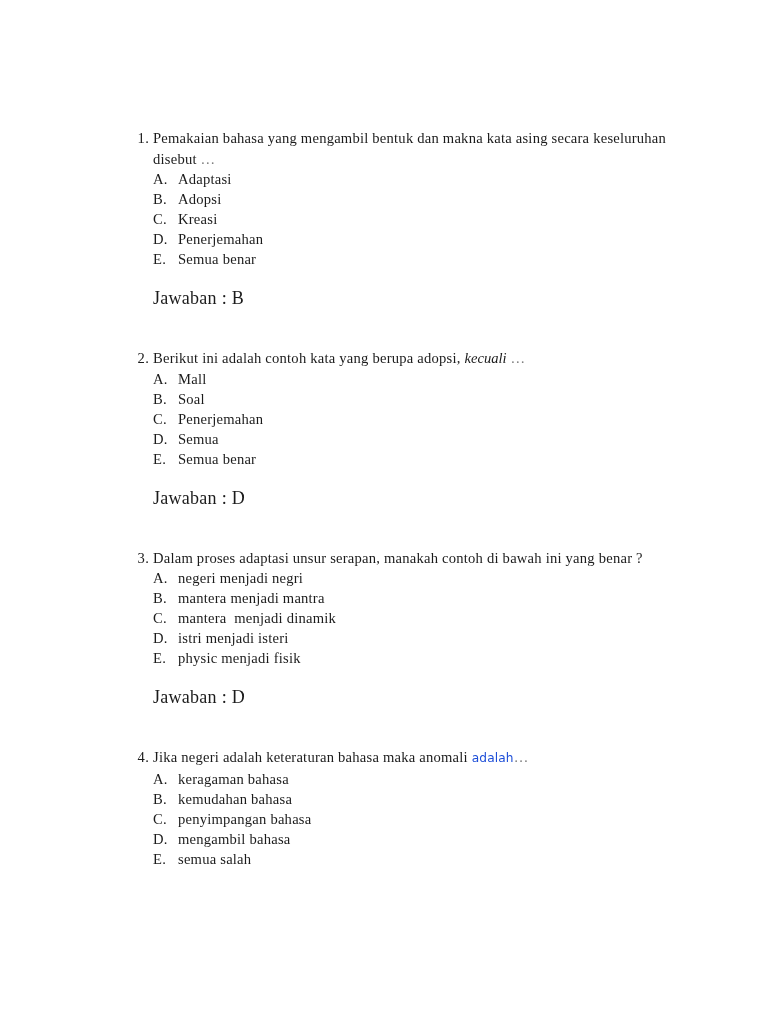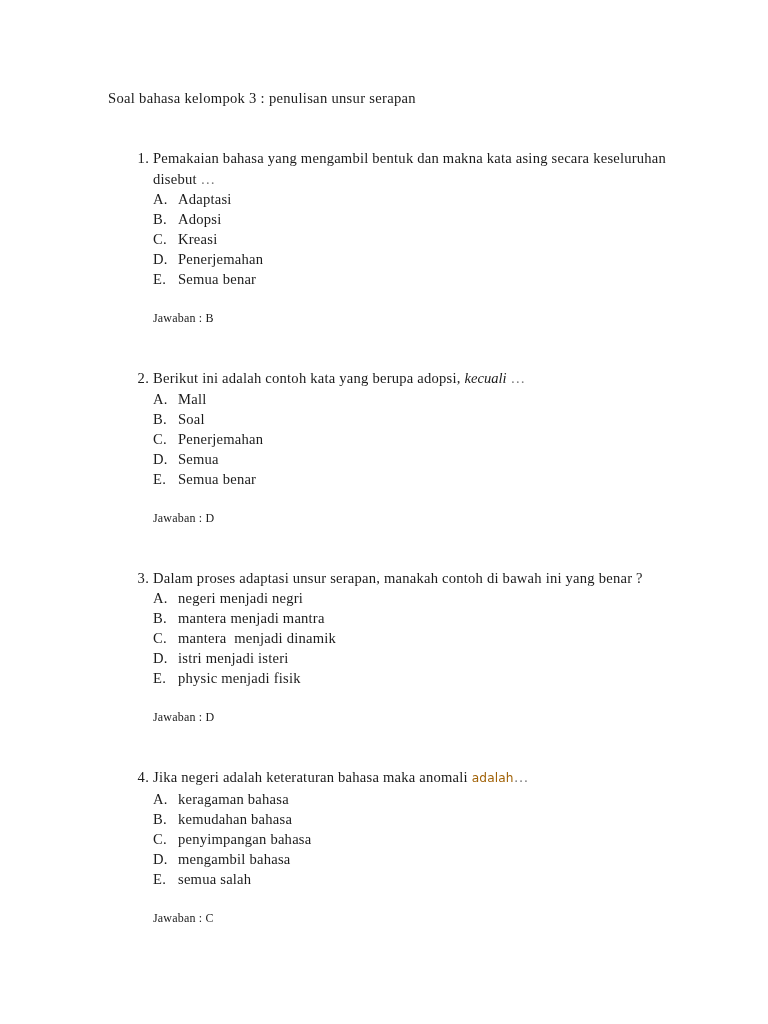--- a/index.html
+++ b/index.html
@@ -78,21 +78,21 @@
 
   .ellipsis {
     color: #7d7d7d;
     letter-spacing: 0.08em;
   }
 
   .odd-face {
     font-family: "DejaVu Sans", sans-serif;
     font-size: 12.2px;
     letter-spacing: 0.01em;
-    color: #a16207;
+    color: #1d4ed8;
   }
 
   .options {
     list-style: none;
     margin: 0;
     padding: 0;
   }
 
   .option {
     position: relative;
@@ -109,36 +109,35 @@
     left: 45px;
     top: 0;
     width: 16px;
     text-align: left;
     color: #1b1b1b;
   }
 
   .answer {
     margin-top: 19px;
     padding-left: 45px;
-    font-size: 12px;
+    font-size: 18px;
     line-height: 20px;
     letter-spacing: 0.015em;
     color: #1b1b1b;
   }
 
   .q2 .option,
   .q2 .answer { }
 </style>
 </head>
 <body>
 
 <div class="page">
   <div class="content">
 
-    <p class="doc-title">Soal bahasa kelompok 3 : penulisan unsur serapan</p>
 
     <div class="question-block">
       <div class="q-row">
         <span class="q-num">1.</span>
         <span class="q-text"><span>Pemakaian bahasa yang mengambil bentuk dan makna kata asing secara keseluruhan disebut </span><span class="ellipsis">…</span></span>
       </div>
       <ul class="options">
         <li class="option"><span class="opt-letter">A.</span><span>Adaptasi</span></li>
         <li class="option"><span class="opt-letter">B.</span><span>Adopsi</span></li>
         <li class="option"><span class="opt-letter">C.</span><span>Kreasi</span></li>
@@ -183,17 +182,16 @@
         <span class="q-num">4.</span>
         <span class="q-text"><span>Jika negeri adalah keteraturan bahasa maka anomali </span><span class="odd-face">adalah</span><span class="ellipsis">…</span></span>
       </div>
       <ul class="options">
         <li class="option"><span class="opt-letter">A.</span><span>keragaman bahasa</span></li>
         <li class="option"><span class="opt-letter">B.</span><span>kemudahan bahasa</span></li>
         <li class="option"><span class="opt-letter">C.</span><span>penyimpangan bahasa</span></li>
         <li class="option"><span class="opt-letter">D.</span><span>mengambil bahasa</span></li>
         <li class="option"><span class="opt-letter">E.</span><span>semua salah</span></li>
       </ul>
-      <div class="answer">Jawaban : C</div>
     </div>
 
   </div>
 </div>
 
 </body></html>

